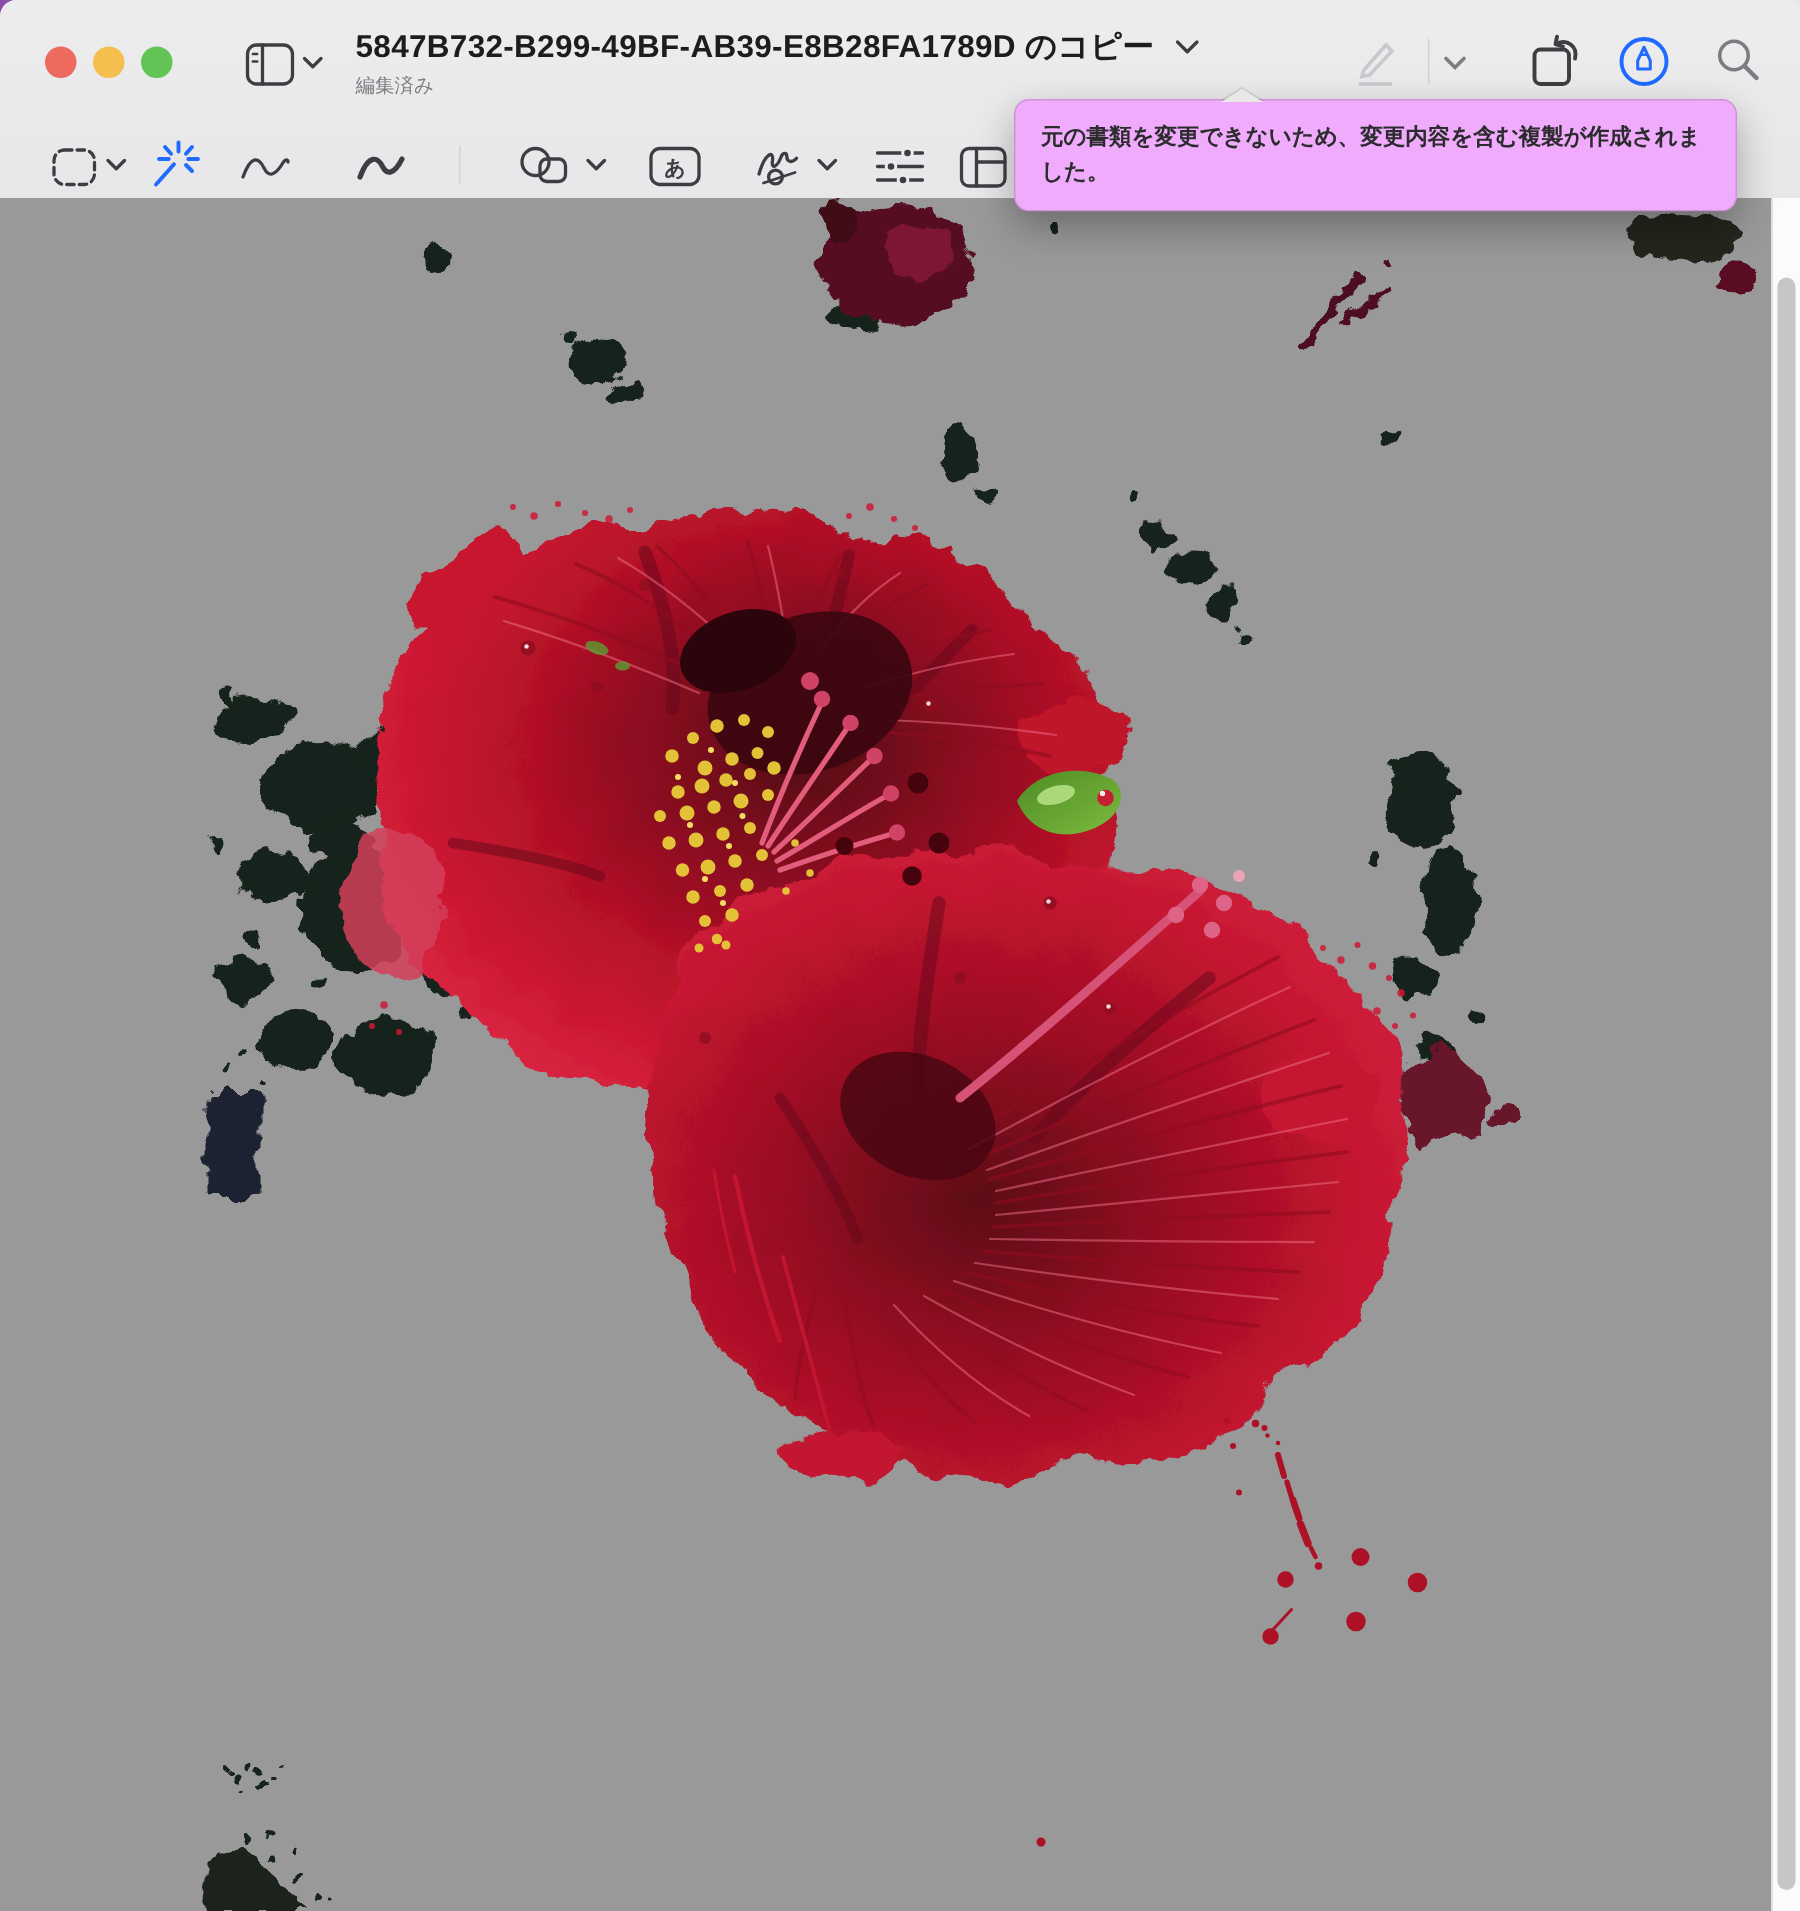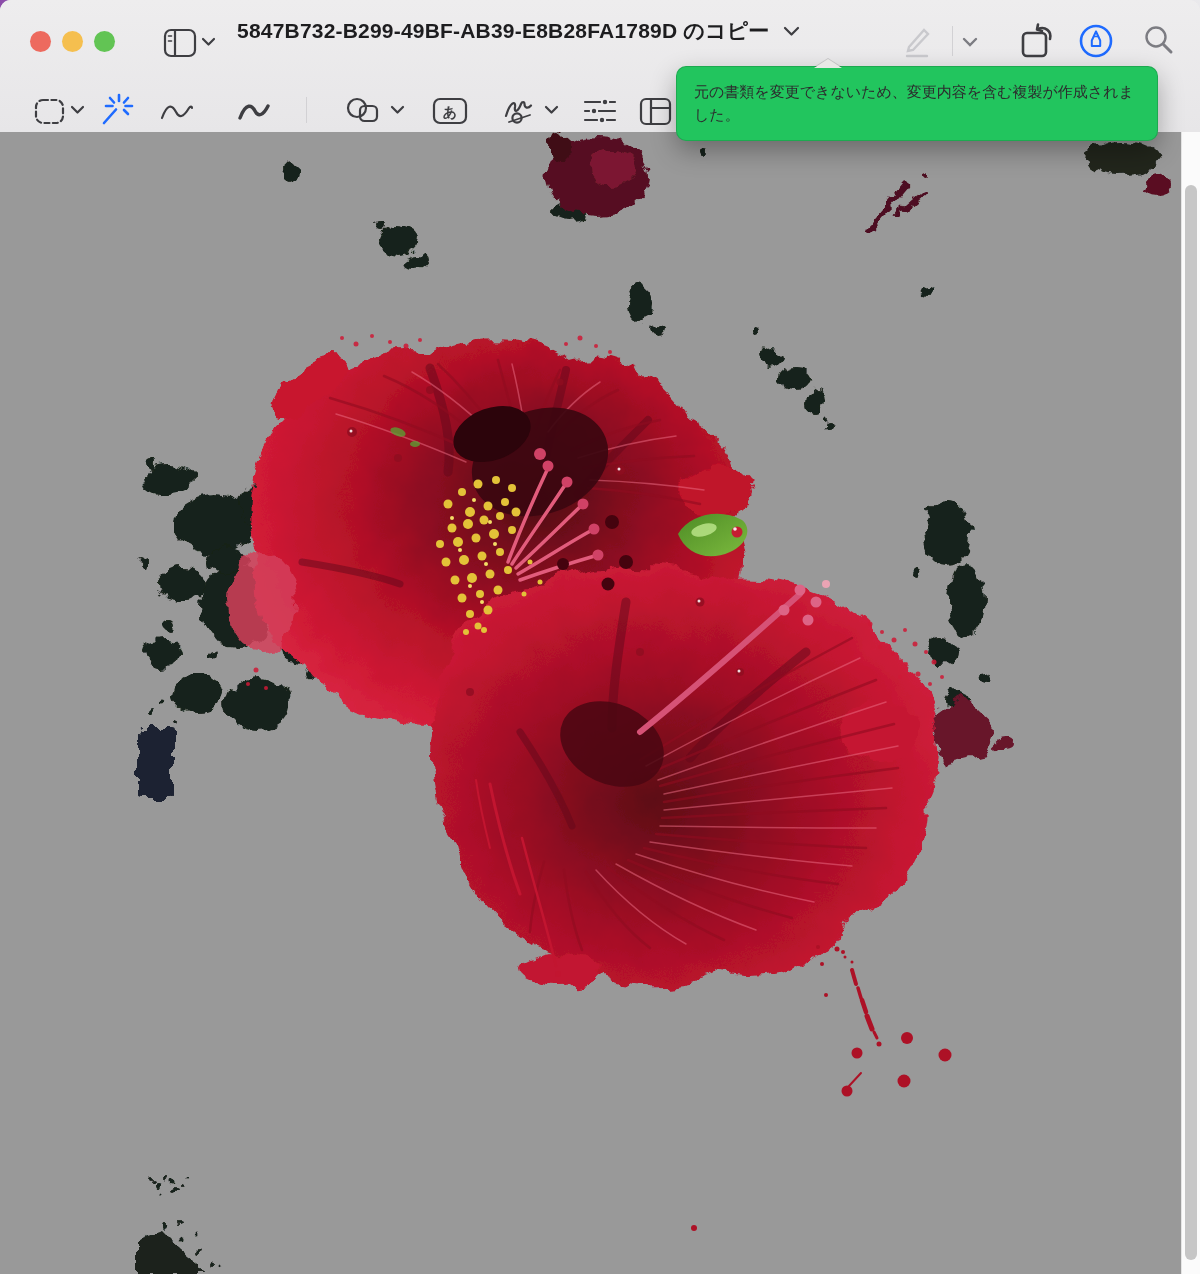--- a/index.html
+++ b/index.html
@@ -33,24 +33,25 @@
   .vdiv{position:absolute;width:1px;background:#d2d1d4;}
   svg.ic{display:block;}
   .stroke-dark{stroke:#3e3e42;fill:none;stroke-width:2.2;stroke-linecap:round;stroke-linejoin:round;}
   .stroke-dis{stroke:#c9c9cd;fill:none;stroke-width:2.4;stroke-linecap:round;}
   .stroke-blue{stroke:#1f6bff;fill:none;stroke-width:2.4;stroke-linecap:round;stroke-linejoin:round;}
   .stroke-gray{stroke:#7c7c82;fill:none;stroke-width:2.4;stroke-linecap:round;}
   .glyph-a{font-size:14px;font-weight:bold;fill:#3e3e42;font-family:"Liberation Sans",sans-serif;}
   
   .popover{
     position:absolute;left:676px;top:66px;width:480px;
-    background:#22c55e;border:1px solid rgba(0,0,0,.14);
+    background:#f0abfc;border:1px solid rgba(0,0,0,.14);
     border-radius:10px;
     box-shadow:0 10px 26px rgba(0,0,0,.30);
     z-index:50;
+    font-weight:bold;
   }
   .popover .arrow{
     position:absolute;top:-8px;left:137px;width:0;height:0;
     border-left:14px solid transparent;border-right:14px solid transparent;
     border-bottom:9px solid #e9e8e6;
     filter:drop-shadow(0 -1px 0 rgba(0,0,0,.14));
   }
   .popover .msg{
     padding:13px 17px 14px 17px;font-size:15px;line-height:23px;color:#2c2c2e;
   }
@@ -94,20 +95,21 @@
 
     <div class="title-wrap">
       <div class="title-line">
         <span class="doc-title">5847B732-B299-49BF-AB39-E8B28FA1789D のコピー</span>
         <span>
           <svg class="ic" width="17" height="11">
             <path d="M2 2 L8.5 8.5 L15 2" class="stroke-dark"></path>
           </svg>
         </span>
       </div>
+      <div class="doc-subtitle">編集済み</div>
     </div>
 
     <div class="icon-btn" style="left:899px;top:23px;">
       <svg class="ic" width="38" height="38">
         <path d="M10 24 L25 7 L29 11 L14 27 L9 28 Z" class="stroke-dis"></path>
         <line x1="8" y1="33" x2="28" y2="33" class="stroke-dis"></line>
       </svg>
     </div>
     <div class="vdiv" style="left:952px;top:26px;height:30px;"></div>
     <div class="icon-btn" style="left:962px;top:37px;">

